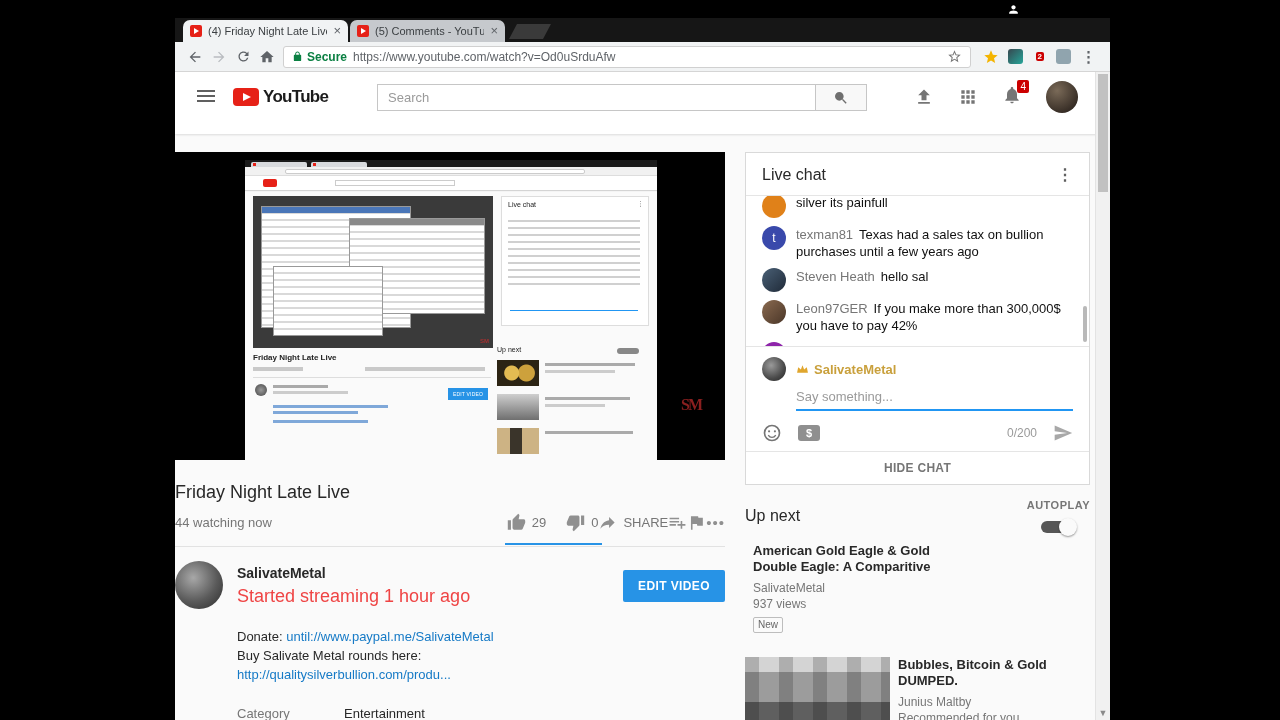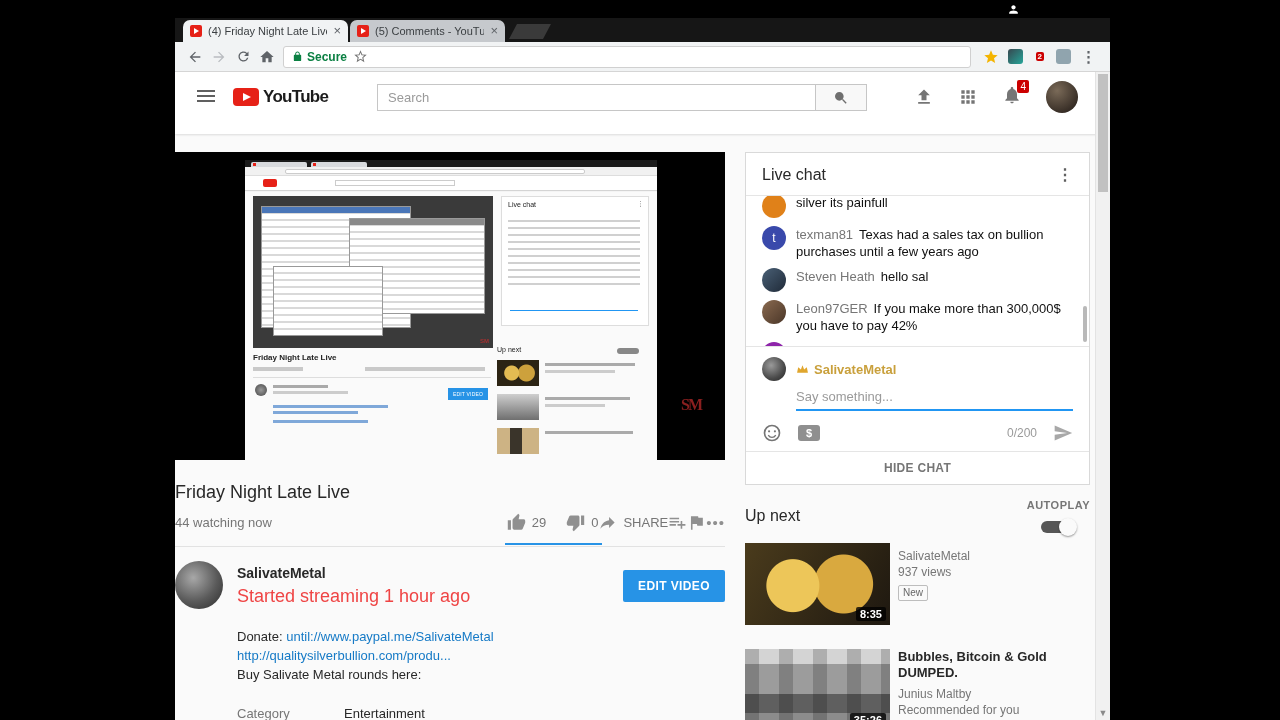--- a/index.html
+++ b/index.html
@@ -218,20 +218,21 @@
       <span class="tb-icon">
           <svg width="16" height="16" viewBox="0 0 24 24">
             <path fill="#5f6368" d="M10 20v-6h4v6h5v-8h3L12 3 2 12h3v8z"></path>
           </svg>
         </span>
       <div class="addressbar">
         <svg width="11" height="11" viewBox="0 0 24 24">
             <path fill="#0b8043" d="M18 8h-1V6c0-2.76-2.24-5-5-5S7 3.24 7 6v2H6c-1.1 0-2 .9-2 2v10c0 1.1.9 2 2 2h12c1.1 0 2-.9 2-2V10c0-1.1-.9-2-2-2zM9 6c0-1.66 1.34-3 3-3s3 1.34 3 3v2H9V6z"></path>
           </svg>
         <span class="secure">Secure</span>
+        <span class="url">https://www.youtube.com/watch?v=Od0uSrduAfw</span>
         <svg width="15" height="15" viewBox="0 0 24 24">
             <path fill="#757575" d="M22 9.24l-7.19-.62L12 2 9.19 8.63 2 9.24l5.46 4.73L5.82 21 12 17.27 18.18 21l-1.63-7.03L22 9.24zM12 15.4l-3.76 2.27 1-4.28-3.32-2.88 4.38-.38L12 6.1l1.71 4.04 4.38.38-3.32 2.88 1 4.28L12 15.4z"></path>
           </svg>
       </div>
       <span class="tb-icon">
           <svg width="16" height="16" viewBox="0 0 24 24">
             <path fill="#f4b400" d="M12 17.27L18.18 21l-1.64-7.03L22 9.24l-7.19-.61L12 2 9.19 8.63 2 9.24l5.46 4.73L5.82 21z"></path>
           </svg>
         </span>
       <span class="tb-icon">
@@ -392,22 +393,22 @@
             <span class="ch-avatar"></span>
             <div class="ch-info">
               <div class="ch-name">SalivateMetal</div>
               <div class="ch-streamed">Started streaming 1 hour ago</div>
             </div>
             <span class="edit-btn">EDIT VIDEO</span>
           </div>
 
           <div class="description">
             <div><span>Donate:</span> <a class="link">until://www.paypal.me/SalivateMetal</a></div>
+            <div>Buy Salivate Metal rounds here:</div>
             <div><a class="link">http://qualitysilverbullion.com/produ...</a></div>
-            <div>Buy Salivate Metal rounds here:</div>
           </div>
 
           <div class="meta-table">
             <div class="meta-tr">
               <span class="meta-label">Category</span>
               <span class="meta-value">Entertainment</span>
             </div>
             <div class="meta-tr">
               <span class="meta-label">License</span>
               <span class="meta-value">Standard YouTube License</span>
@@ -478,24 +479,22 @@
             <span class="upnext-title">Up next</span>
             <span class="autoplay">
               <span class="autoplay-label">AUTOPLAY</span>
               <span class="toggle">
                   <span class="knob"></span>
                 </span>
             </span>
           </div>
 
           <div class="upnext-item">
-            <span class="thumb-box t1">
-              <span class="duration">8:35</span>
-            </span>
             <span class="item-info">
+              <div class="item-title">American Gold Eagle &amp; Gold Double Eagle: A Comparitive</div>
               <div class="item-channel">SalivateMetal</div>
               <div class="item-meta">937 views</div>
               <span class="badge-new">New</span>
             </span>
           </div>
 
           <div class="upnext-item" style="margin-top:24px">
             <span class="thumb-box t2">
               <span class="duration">35:26</span>
             </span>

